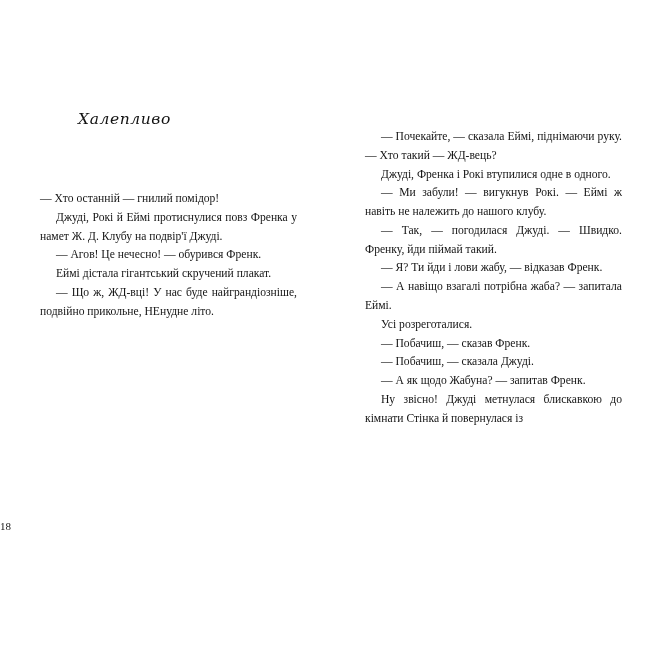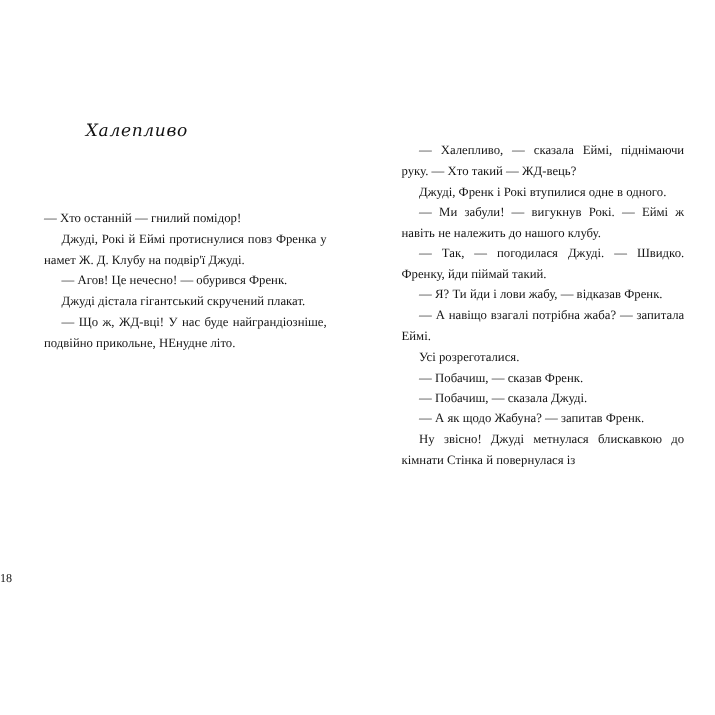--- a/index.html
+++ b/index.html
@@ -87,32 +87,32 @@
 
 <div class="spread">
 
   <div class="page page-left">
     <div class="page-inner">
       <div class="chapter-title">Халепливо</div>
       <div class="body-text">
         <p class="noindent">— Хто останній — гнилий помідор!</p>
         <p class="indent">Джуді, Рокі й Еймі протиснулися повз Френка у намет Ж. Д. Клубу на подвір'ї Джуді.</p>
         <p class="indent">— Агов! Це нечесно! — обурився Френк.</p>
-        <p class="indent">Джуді дістала гігантський скручений плакат.</p>
+        <p class="indent">Еймі дістала гігантський скручений плакат.</p>
         <p class="indent">— Що ж, ЖД-вці! У нас буде найграндіозніше, подвійно прикольне, НЕнудне літо.</p>
       </div>
     </div>
     <div class="page-number">18</div>
   </div>
 
   <div class="page page-right">
     <div class="page-inner">
       <div class="body-text">
-        <p class="indent">— Халепливо, — сказала Еймі, піднімаючи руку. — Хто такий — ЖД-вець?</p>
-        <p class="indent">Джуді, Френк і Рокі втупилися одне в одного.</p>
+        <p class="indent">— Почекайте, — сказала Еймі, піднімаючи руку. — Хто такий — ЖД-вець?</p>
+        <p class="indent">Джуді, Френка і Рокі втупилися одне в одного.</p>
         <p class="indent">— Ми забули! — вигукнув Рокі. — Еймі ж навіть не належить до нашого клубу.</p>
         <p class="indent">— Так, — погодилася Джуді. — Швидко. Френку, йди піймай такий.</p>
         <p class="indent">— Я? Ти йди і лови жабу, — відказав Френк.</p>
         <p class="indent">— А навіщо взагалі потрібна жаба? — запитала Еймі.</p>
         <p class="indent">Усі розреготалися.</p>
         <p class="indent">— Побачиш, — сказав Френк.</p>
         <p class="indent">— Побачиш, — сказала Джуді.</p>
         <p class="indent">— А як щодо Жабуна? — запитав Френк.</p>
         <p class="indent">Ну звісно! Джуді метнулася блискавкою до кімнати Стінка й повернулася із</p>
       </div>

